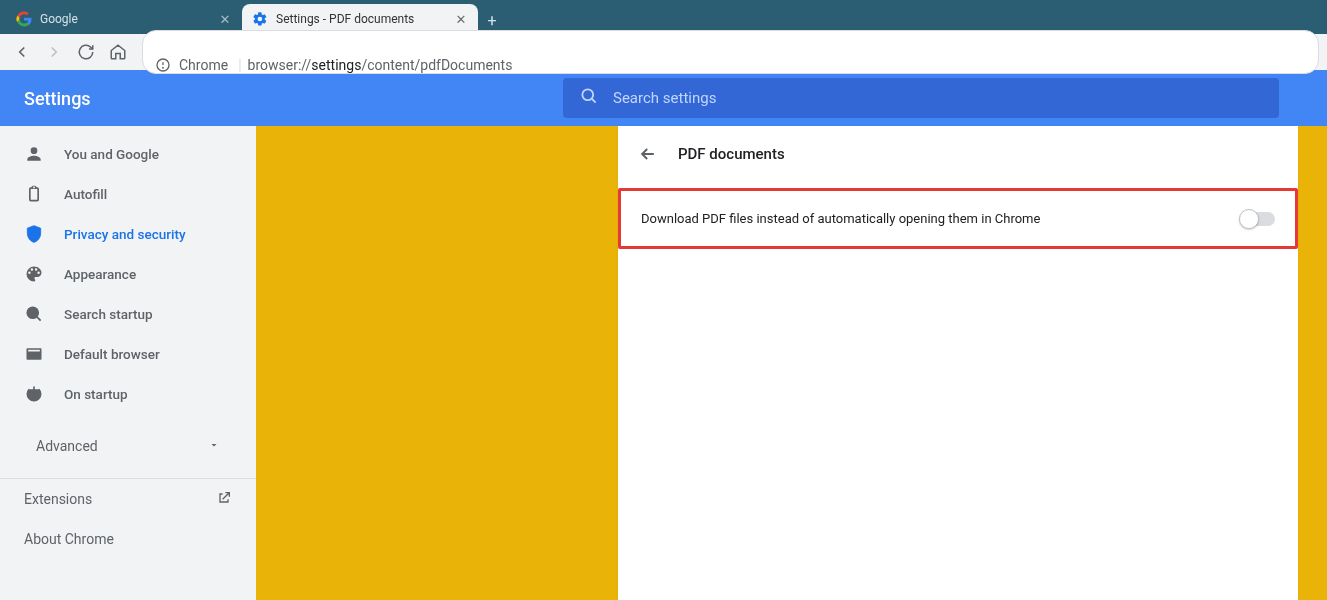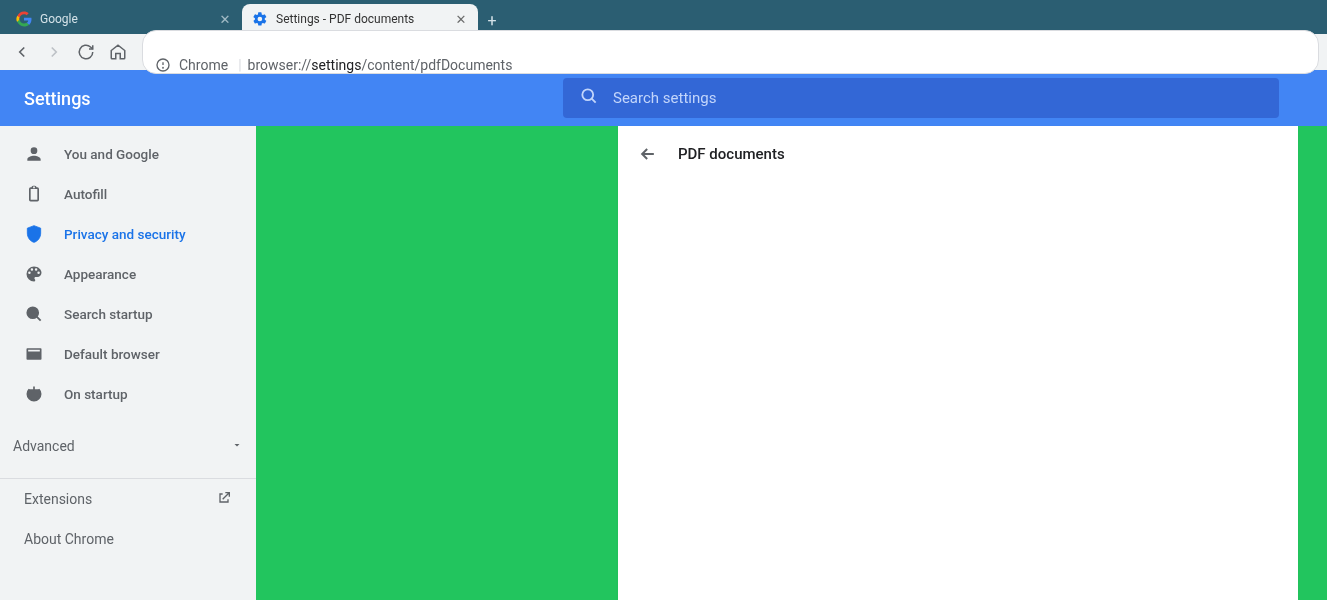--- a/index.html
+++ b/index.html
@@ -36,26 +36,26 @@
 
 .body-layout { display:flex; height:calc(600px - 34px - 36px - 56px); background:#f1f3f4; }
 .sidebar { width:256px; padding-top:8px; }
 .side-item { height:40px; display:flex; align-items:center; padding:0 24px; gap:20px; color:#5f6368; font-size:14px; cursor:pointer; border-radius:0 20px 20px 0; }
 .side-item.active { color:#1a73e8; }
 .side-item.active .side-icon svg { fill:#1a73e8; stroke:#1a73e8; }
 .side-icon { width:20px; height:20px; display:flex; align-items:center; justify-content:center; }
 .side-icon svg { fill:#5f6368; }
 .side-label { font-weight:500; font-size:13.5px; }
 
-.advanced { height:40px; display:flex; align-items:center; justify-content:space-between; padding:0 13px; color:#5f6368; font-size:14px; cursor:pointer; margin-top:12px;}
+.advanced { height:40px; display:flex; align-items:center; justify-content:space-between; padding:0 36px; color:#5f6368; font-size:14px; cursor:pointer; margin-top:12px;}
 .divider { border-top:1px solid #dadce0; margin:12px 0px 0 0; }
 .bottom-item { height:40px; display:flex; align-items:center; justify-content:space-between; padding:0 24px; color:#5f6368; font-size:14px; cursor:pointer;}
 .ext-icon svg { fill:#5f6368; }
 
-.main { flex:1; background:#22c55e; display:flex; justify-content:flex-start; padding-left:362px; }
+.main { flex:1; background:#eab308; display:flex; justify-content:flex-start; padding-left:362px; }
 .panel { width:680px; background:#fff; border-radius:0; padding:0; box-shadow:0 1px 2px rgba(60,64,67,.08); min-height:100%; }
 .panel-head { height:56px; display:flex; align-items:center; padding:0 20px; gap:20px; }
 .back-arrow { color:#5f6368; cursor:pointer; display:flex; }
 .panel-title { font-size:15px; font-weight:500; color:#202124; }
 
 .setting-card { margin:0 0 0 0; padding:20px; border:3px solid #e53935; display:flex; align-items:center; justify-content:space-between; border-radius:2px; margin-top:6px;}
 .setting-text { color:#202124; font-size:13px; }
 .toggle { width:34px; height:14px; background:#dadce0; border-radius:7px; position:relative; cursor:pointer; }
 .toggle::after { content:''; width:18px; height:18px; background:#fff; border:1px solid #bdc1c6; border-radius:50%; position:absolute; left:-2px; top:-3px; box-shadow:0 1px 2px rgba(0,0,0,.2); }
 
@@ -231,15 +231,19 @@
     <div class="panel">
       <div class="panel-head">
         <span class="back-arrow">
           <svg width="20" height="20" viewBox="0 0 24 24" fill="none" stroke="#5f6368" stroke-width="2.4">
               <path d="M19 12H5"></path>
               <path d="M11 18l-6-6 6-6"></path>
             </svg>
         </span>
         <span class="panel-title">PDF documents</span>
       </div>
+      <div class="setting-card">
+        <span class="setting-text">Download PDF files instead of automatically opening them in Chrome</span>
+        <div class="toggle"></div>
+      </div>
     </div>
   </div>
 </div>
 
 </body></html>

